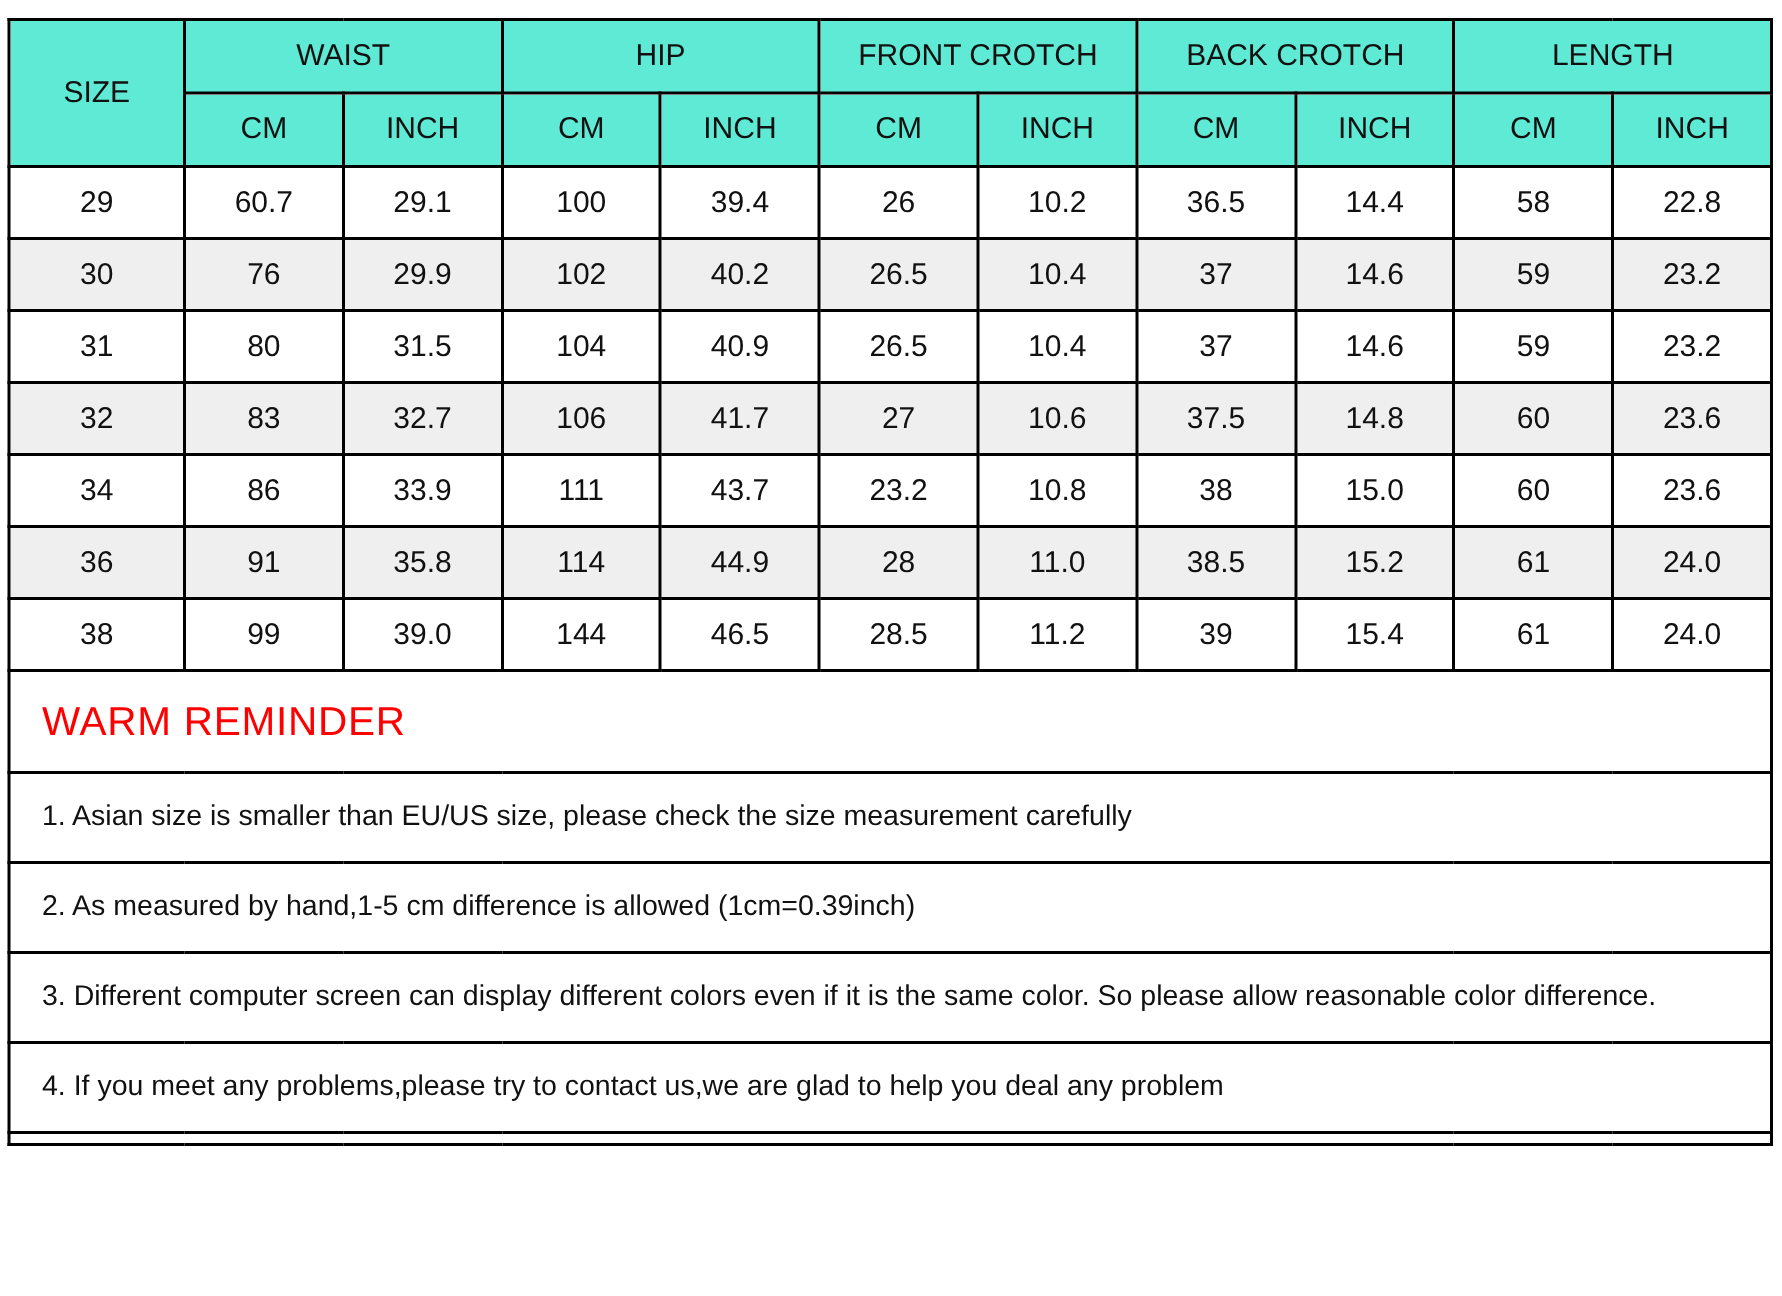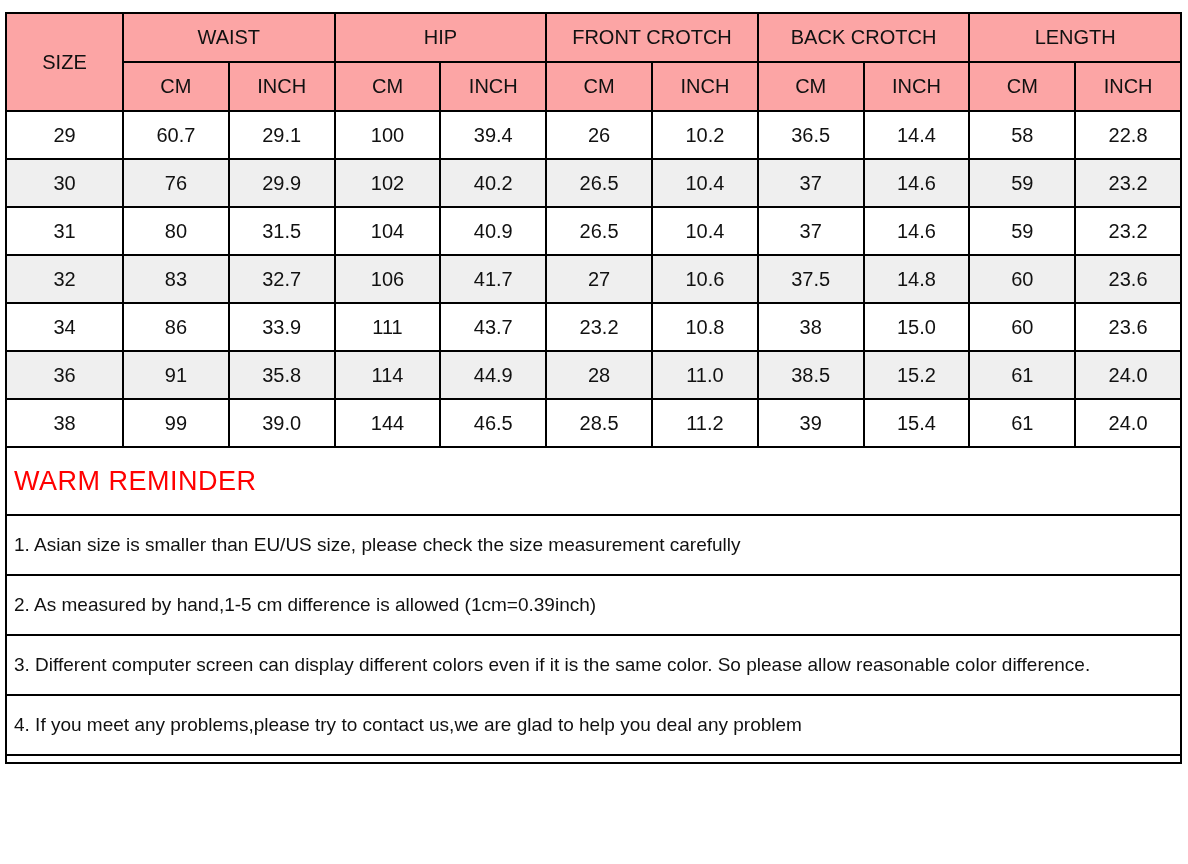--- a/index.html
+++ b/index.html
@@ -26,32 +26,32 @@
   table.size-chart td {
     border: 2px solid #000000;
     text-align: center;
     vertical-align: middle;
     font-size: 20px;
     font-weight: normal;
     padding: 0;
     overflow: hidden;
   }
   thead th {
-    background: #fca5a5;
+    background: #5eead4;
     height: 47px;
   }
   tbody.data-rows tr {
     height: 48px;
   }
   tbody.data-rows tr:nth-child(even) td {
     background: #efefef;
   }
   tbody.notes td {
     text-align: left;
-    padding: 4px 7px;
+    padding: 4px 21px;
     background: #ffffff;
     font-size: 19px;
   }
   tbody.notes tr.title-row td {
     color: #ff0000;
     font-size: 27px;
     height: 58px;
     vertical-align: middle;
     letter-spacing: 0.5px;
   }

